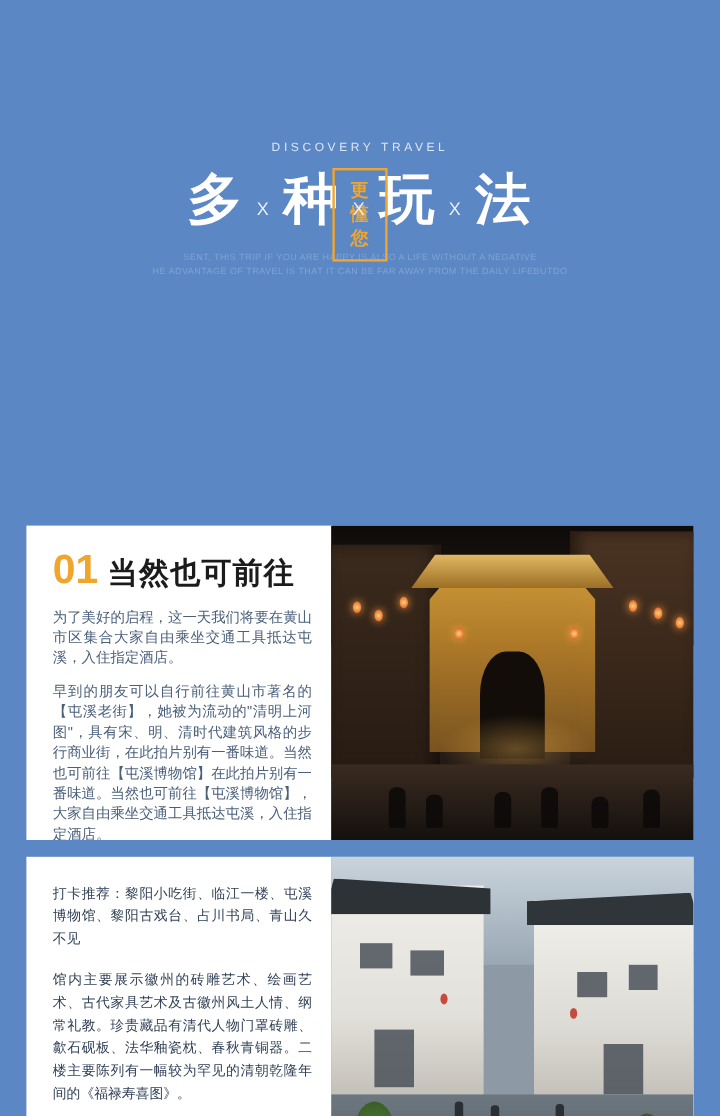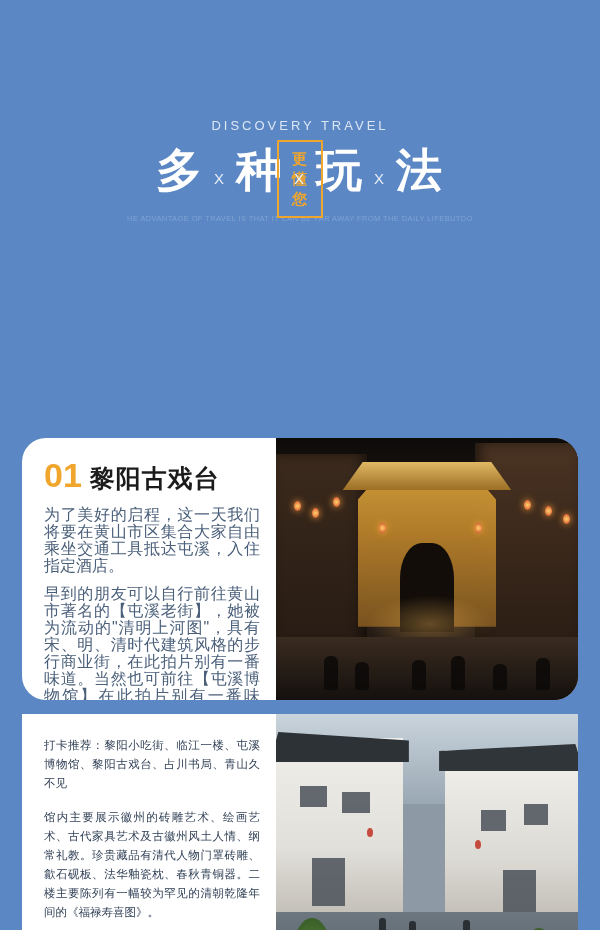--- a/index.html
+++ b/index.html
@@ -38,21 +38,21 @@
     line-height: 20px;
     letter-spacing: 1px;
     font-weight: bold;
   }
   .badge span { display: block; }
 
   .eyebrow {
     margin-top: 118px;
     text-align: center;
     color: #dbe6f5;
-    font-size: 13px;
+    font-size: 10px;
     letter-spacing: 3px;
   }
 
   .bigtitle {
     margin-top: 14px;
     text-align: center;
     color: #ffffff;
     font-size: 46px;
     font-weight: bold;
     letter-spacing: 2px;
@@ -90,21 +90,21 @@
   }
 
   
   .card {
     background: #ffffff;
     margin: 0 22px 14px 22px;
     display: flex;
     box-sizing: border-box;
     overflow: hidden;
   }
-  .card-1 { height: 262px; border-radius: 24px; }
+  .card-1 { height: 262px; }
   .card-2 { height: 300px; }
 
   .card-text {
     width: 254px;
     padding: 20px 16px 10px 22px;
     box-sizing: border-box;
   }
   .card-media {
     flex: 1;
     position: relative;
@@ -126,21 +126,21 @@
   .sec-title {
     color: #1b1b1b;
     font-size: 25px;
     font-weight: bold;
     line-height: 1;
     letter-spacing: 1px;
   }
 
   .para {
     color: #4a5f7a;
-    font-size: 16px;
+    font-size: 12px;
     line-height: 17px;
     margin: 0 0 11px 0;
     text-align: justify;
   }
   .card-2 .para {
     font-size: 11.5px;
     line-height: 19px;
     color: #2f3f55;
     margin-bottom: 15px;
   }
@@ -268,29 +268,30 @@
     <span class="x">X</span>
     <span class="ch">种</span>
     <span class="x">X</span>
     <span class="ch">玩</span>
     <span class="x">X</span>
     <span class="ch">法</span>
   </div>
 
 
   <div class="smallprint">
+    <div>SENT, THIS TRIP IF YOU ARE HAPPY IS ALSO A LIFE WITHOUT A NEGATIVE</div>
     <div>HE ADVANTAGE OF TRAVEL IS THAT IT CAN BE FAR AWAY FROM THE DAILY LIFEBUTDO</div>
   </div>
 </div>
 
 <div class="card card-1">
   <div class="card-text">
     <div class="sec-head">
       <div class="sec-num">01</div>
-      <div class="sec-title">黎阳古戏台</div>
+      <div class="sec-title">当然也可前往</div>
     </div>
     <p class="para">为了美好的启程，这一天我们将要在黄山市区集合大家自由乘坐交通工具抵达屯溪，入住指定酒店。</p>
     <p class="para">早到的朋友可以自行前往黄山市著名的【屯溪老街】，她被为流动的"清明上河图"，具有宋、明、清时代建筑风格的步行商业街，在此拍片别有一番味道。当然也可前往【屯溪博物馆】在此拍片别有一番味道。当然也可前往【屯溪博物馆】，大家自由乘坐交通工具抵达屯溪，入住指定酒店。</p>
   </div>
 
   <div class="card-media">
     <div class="photo1">
       <div class="p1-sky"></div>
       <div class="p1-bldg-l"></div>
       <div class="p1-bldg-r"></div>

